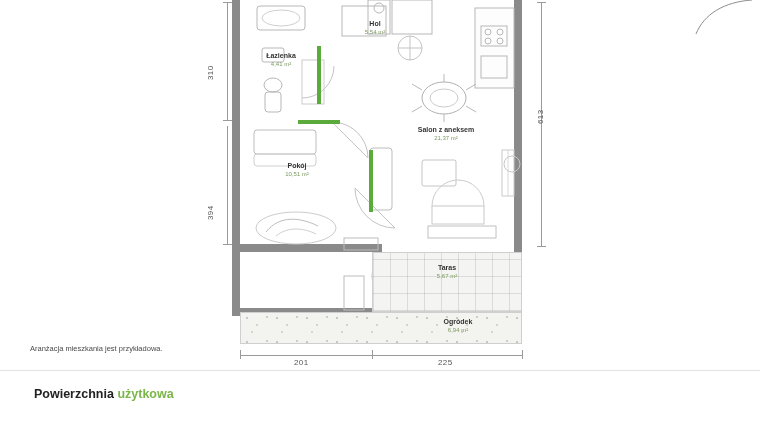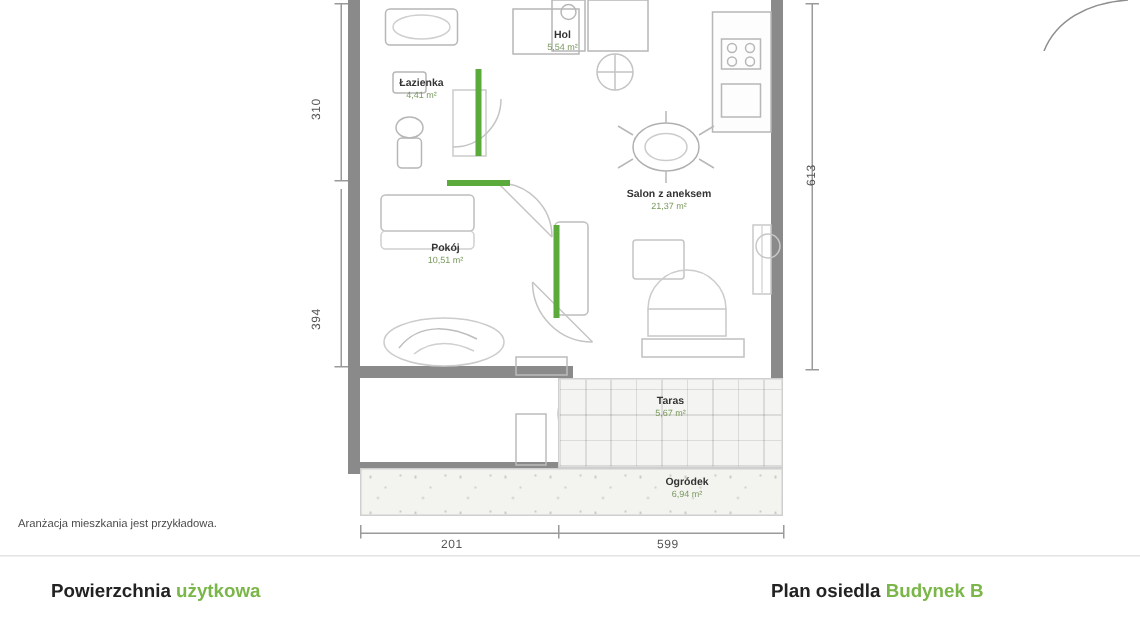--- a/index.html
+++ b/index.html
@@ -100,21 +100,21 @@
     transform-origin: left top;
   }
   .dimline {
     position: absolute;
     background: #9a9a9a;
   }
 
   
   .note {
     position: absolute;
-    left: 12px;
+    left: 30px;
     top: 344px;
     font-size: 7.5px;
     color: #4a4a4a;
   }
 
   
   .bottombar {
     position: absolute;
     left: 0;
     top: 370px;
@@ -292,32 +292,28 @@
   <div class="dimline" style="left:537px; top:2px; width:9px; height:1px;"></div>
   <div class="dimline" style="left:537px; top:246px; width:9px; height:1px;"></div>
   <div class="dim vert" style="left:536px; top:124px;">613</div>
 
   <div class="dimline" style="left:240px; top:350px; width:1px; height:9px;"></div>
   <div class="dimline" style="left:372px; top:350px; width:1px; height:9px;"></div>
   <div class="dimline" style="left:522px; top:350px; width:1px; height:9px;"></div>
   <div class="dimline" style="left:240px; top:355px; width:132px; height:1px;"></div>
   <div class="dimline" style="left:372px; top:355px; width:150px; height:1px;"></div>
   <div class="dim" style="left:294px; top:358px;">201</div>
-  <div class="dim" style="left:438px; top:358px;">599</div>
+  <div class="dim" style="left:438px; top:358px;">225</div>
 
   <div class="note">Aranżacja mieszkania jest przykładowa.</div>
 
   <div class="bottombar">
 
     <div class="bb-item" id="bb-area">
       <span>Powierzchnia</span>
       <span class="val">użytkowa</span>
     </div>
 
 
-    <div class="bb-item" id="bb-estate">
-      <span>Plan osiedla</span>
-      <span class="val">Budynek B</span>
-    </div>
 
   </div>
 
 </div>
 
 </body></html>

